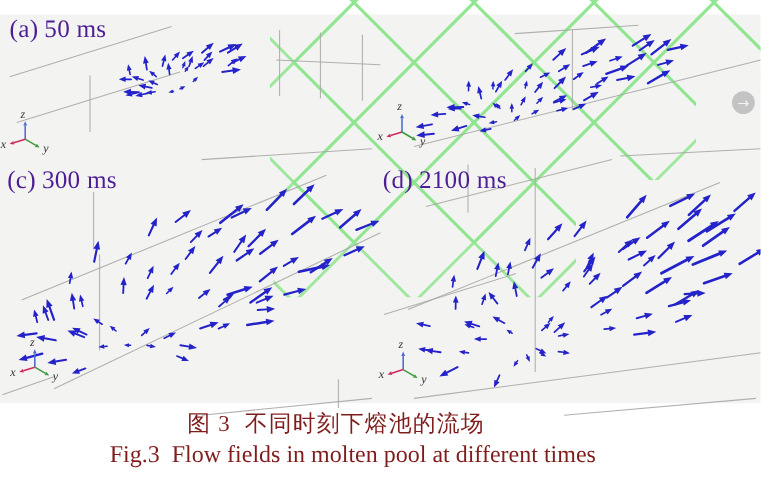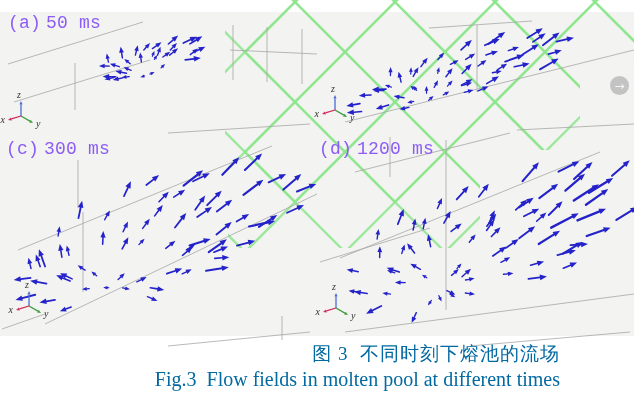--- a/index.html
+++ b/index.html
@@ -2,30 +2,30 @@
 <html><head>
 <meta charset="utf-8">
 <style>
   html,body{margin:0;padding:0;background:#ffffff;}
   .stage{
     position:relative;width:634px;height:400px;overflow:hidden;
     background:#ffffff;font-family:"Liberation Serif", serif;
   }
   #fig{position:absolute;left:0;top:0;}
   .plabel{
-    position:absolute;font-size:18px;color:#8b5cf6;letter-spacing:0.2px;
-    line-height:1;white-space:pre;font-family:Liberation Mono, monospace;
+    position:absolute;font-size:21px;color:#4c1d95;letter-spacing:0.2px;
+    line-height:1;white-space:pre;
   }
   .plabel .t{margin-left:5px;}
   #pl-a{left:8px;top:14px;}
   #pl-b{left:321px;top:14px;}
   #pl-c{left:6px;top:140px;}
   #pl-d{left:319px;top:140px;}
   .captions{
-    position:absolute;left:0;top:341px;width:560px;text-align:right;color:#0369a1;
+    position:absolute;left:0;top:341px;width:560px;text-align:center;color:#7f1d1d;
   }
   .cap-zh{font-size:19px;line-height:25px;white-space:pre;letter-spacing:1px;}
   .cap-en{font-size:20px;line-height:26px;white-space:pre;margin-left:28px;}
   .nextbtn{
     position:absolute;left:610px;top:76px;width:19px;height:19px;border-radius:50%;
     background:rgba(155,155,158,0.55);color:#f4f4f4;display:flex;
     align-items:center;justify-content:center;cursor:pointer;
     font-family:"DejaVu Sans", sans-serif;font-size:12px;line-height:1;
   }
 </style>
@@ -592,21 +592,21 @@
           <text x="320" y="315" text-anchor="end" fill="#333333" font-size="10" font-style="italic" font-family="&quot;Liberation Serif&quot;, serif">x</text>
           <line x1="336" y1="308" x2="344.89039595676564" y2="313.1860643081133" stroke="#3f9c3f" stroke-width="1.3"></line>
           <polygon points="348,315 344.0842023159271,314.5681105495508 345.6965895976042,311.80401806667584" fill="#3f9c3f"></polygon>
           <text x="351" y="319" text-anchor="start" fill="#333333" font-size="10" font-style="italic" font-family="&quot;Liberation Serif&quot;, serif">y</text>
         </g>
       </g>
     </svg>
 
   <div class="plabel" id="pl-a"><span>(a)</span><span class="t">50 ms</span></div>
   <div class="plabel" id="pl-c"><span>(c)</span><span class="t">300 ms</span></div>
-  <div class="plabel" id="pl-d"><span>(d)</span><span class="t">1200 ms</span></div>
+  <div class="plabel" id="pl-d"><span>(d)</span><span class="t">2100 ms</span></div>
 
   <div class="captions">
     <div class="cap-zh">图 3  不同时刻下熔池的流场</div>
     <div class="cap-en">Fig.3  Flow fields in molten pool at different times</div>
   </div>
 
   <div class="nextbtn">
       <span>→</span>
     </div>
 </div>

